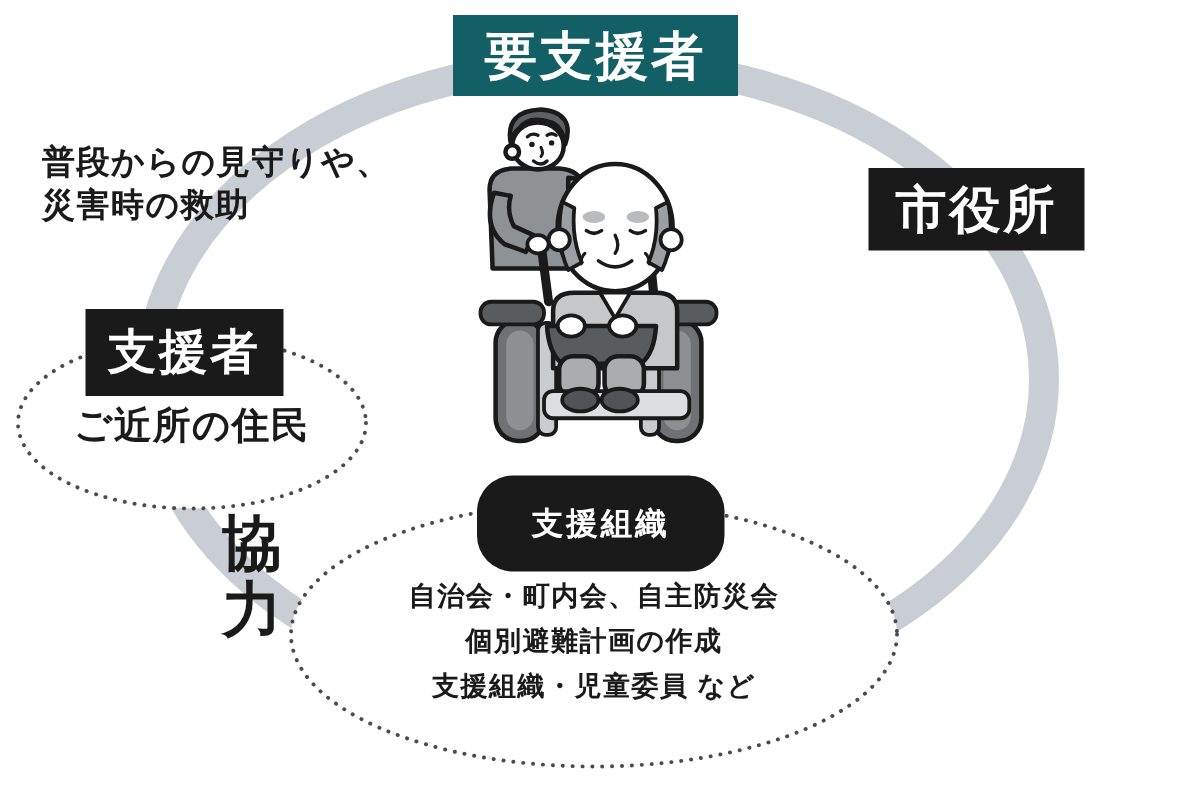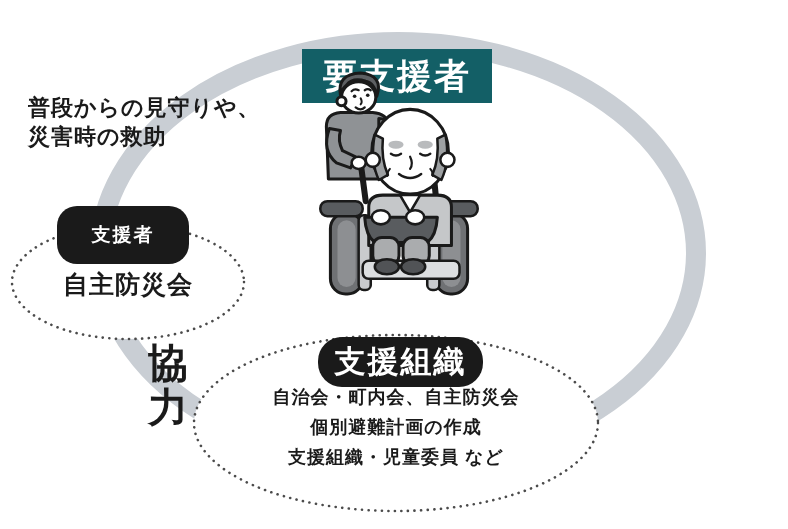--- a/index.html
+++ b/index.html
@@ -9,21 +9,21 @@
   .stage{
     position:relative;width:788px;height:529px;overflow:hidden;background:#fff;
     font-family:"Liberation Sans","DejaVu Sans",sans-serif;color:var(--ink);
   }
   .stage svg.bg{position:absolute;left:0;top:0;}
   .abs{position:absolute;}
   .label-box{
     background:var(--boxblack);color:#fff;font-weight:700;text-align:center;
     display:flex;align-items:center;justify-content:center;letter-spacing:2px;
   }
-  .teal{background:var(--teal);margin-top:39px;}
+  .teal{background:var(--teal);}
   .pill{border-radius:22px;}
   .note{font-weight:600;color:var(--ink);letter-spacing:1px;line-height:1.3;}
   .center{text-align:center;}
   .coop{font-weight:700;font-size:40px;line-height:44px;text-align:center;letter-spacing:0;}
   .illus{position:absolute;left:308px;top:66px;width:182px;height:232px;}
 </style>
 </head>
 <body>
 
 <div class="stage">
@@ -34,30 +34,31 @@
     <ellipse cx="396" cy="423" rx="202" ry="88" fill="#ffffff" stroke="#4B4B4B" stroke-width="2.6" stroke-dasharray="0.1 6.5" stroke-linecap="round"></ellipse>
   </svg>
 
   <div class="abs label-box teal" style="left:302px;top:10px;width:190px;height:54px;font-size:35px;">要支援者</div>
 
   <div class="abs note" style="left:28px;top:94px;font-size:22px;">
     <div>普段からの見守りや、</div>
     <div>災害時の救助</div>
   </div>
 
+  <div class="abs label-box" style="left:579px;top:112px;width:144px;height:55px;font-size:34px;">市役所</div>
 
-  <div class="abs label-box pill" style="left:57px;top:206px;width:132px;height:58px;font-size:19px;border-radius:20px;">支援者</div>
-  <div class="abs note center" style="left:28px;top:268px;width:200px;font-size:25px;">自主防災会</div>
+  <div class="abs label-box pill" style="left:57px;top:206px;width:132px;height:58px;font-size:32px;border-radius:0;">支援者</div>
+  <div class="abs note center" style="left:28px;top:268px;width:200px;font-size:25px;">ご近所の住民</div>
 
   <div class="abs coop" style="left:146px;top:341px;width:44px;">
     <div>協</div>
     <div>力</div>
   </div>
 
-  <div class="abs label-box pill" style="left:318px;top:317px;width:165px;height:50px;font-size:31px;border-radius:24px;margin-top:20px;">支援組織</div>
+  <div class="abs label-box pill" style="left:318px;top:317px;width:165px;height:64px;font-size:21px;border-radius:24px;">支援組織</div>
   <div class="abs note center" style="left:196px;top:382px;width:400px;font-size:18px;line-height:30px;">
     <div>自治会・町内会、自主防災会</div>
     <div>個別避難計画の作成</div>
     <div>支援組織・児童委員 など</div>
   </div>
 
   <svg class="illus" viewBox="0 0 180 230">
     <g stroke="#1a1a1a" stroke-width="3" stroke-linejoin="round" stroke-linecap="round">
 
       <path d="M18,60 Q18,47 32,46 L64,46 Q78,47 80,58 L80,112 L20,112 Z" fill="#8F9295"></path>

